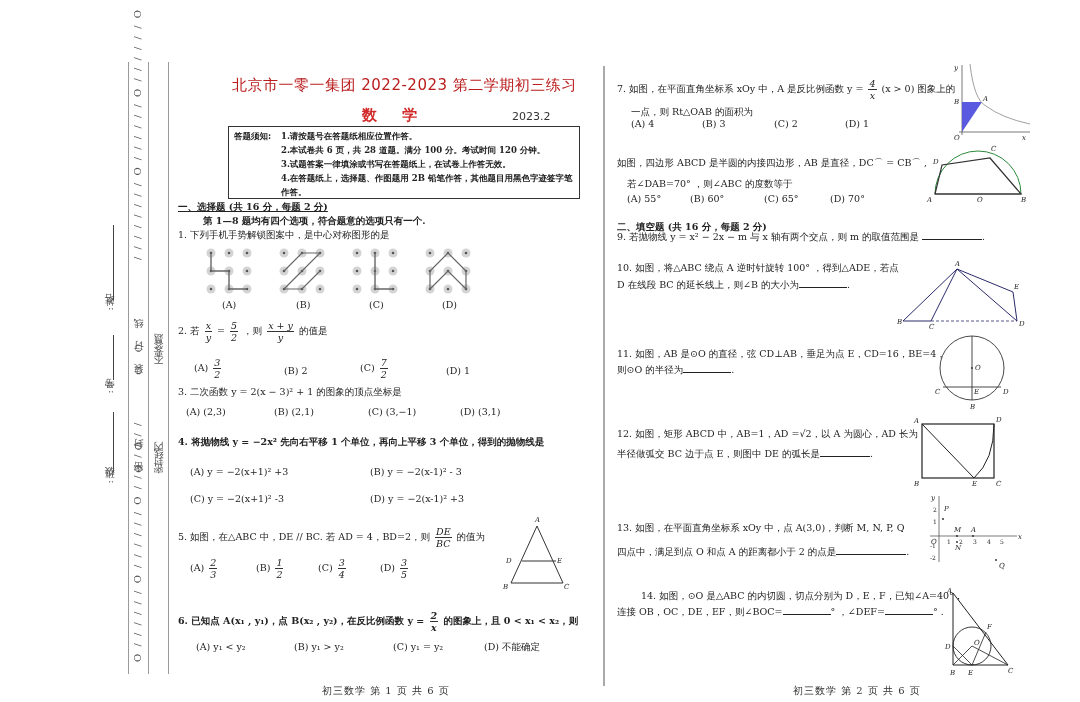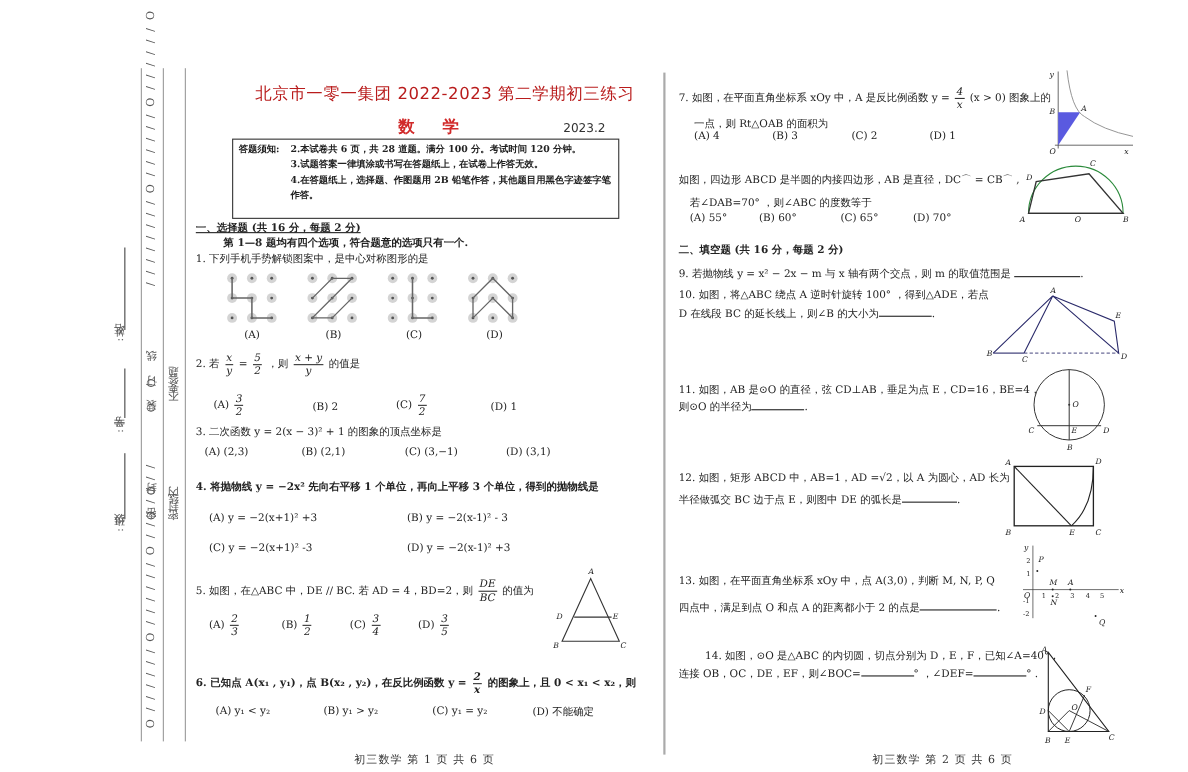--- a/index.html
+++ b/index.html
@@ -2,21 +2,21 @@
 <html><head>
 <meta charset="utf-8">
 <style>
   html,body{margin:0;padding:0;background:#fff;}
   body{width:1080px;height:702px;position:relative;overflow:hidden;font-family:"DejaVu Serif","Liberation Serif",serif;color:#222;font-size:10px;}
   .vline{position:absolute;width:1px;background:#9a9a9a;}
   .binding{position:absolute;writing-mode:vertical-rl;transform:rotate(180deg);font-size:10px;color:#555;letter-spacing:2px;white-space:nowrap;}
   .title{position:absolute;left:232px;top:76px;font-family:"DejaVu Sans","Liberation Sans",sans-serif;font-size:15px;color:#b91c1c;letter-spacing:0.5px;}
   .subject{position:absolute;left:362px;top:106px;font-size:15px;font-weight:bold;color:#d12a2a;letter-spacing:10px;}
   .date{position:absolute;left:512px;top:110px;font-family:"DejaVu Sans","Liberation Sans",sans-serif;font-size:11px;color:#333;}
-  .notice{position:absolute;left:211px;top:126px;width:350px;height:71px;border:1px solid #333;font-size:8.5px;font-weight:bold;line-height:14px;}
+  .notice{position:absolute;left:228px;top:126px;width:350px;height:71px;border:1px solid #333;font-size:8.5px;font-weight:bold;line-height:14px;}
   .notice .lbl{position:absolute;left:5px;top:2px;}
   .notice .items{position:absolute;left:52px;top:2px;right:4px;}
   .sec{position:absolute;font-size:9.5px;font-weight:bold;}
   .q{position:absolute;font-size:9.5px;white-space:nowrap;}
   .opt{position:absolute;font-size:9.5px;white-space:nowrap;}
   .frac{display:inline-block;vertical-align:middle;text-align:center;font-style:italic;line-height:11px;margin:0 2px;}
   .frac span{display:block;}
   .frac .num{border-bottom:1px solid #333;padding:0 1px;}
   .blank{display:inline-block;border-bottom:1px solid #222;width:60px;height:9px;vertical-align:baseline;}
   .footer{position:absolute;font-size:10px;color:#333;letter-spacing:1px;}
@@ -44,20 +44,21 @@
 <div class="vline" style="left:113px;top:412px;height:60px;background:#444;"></div>
 <div class="binding" style="left:103px;top:478px;">班级:</div>
 
 <div class="title">北京市一零一集团 2022-2023 第二学期初三练习</div>
 <div class="subject">数 学</div>
 <div class="date">2023.2</div>
 
 <div class="notice">
   <div class="lbl">答题须知:</div>
   <div class="items">
+    <div>1.请按题号在答题纸相应位置作答。</div>
     <div>2.本试卷共 6 页，共 28 道题。满分 100 分。考试时间 120 分钟。</div>
     <div>3.试题答案一律填涂或书写在答题纸上，在试卷上作答无效。</div>
     <div>4.在答题纸上，选择题、作图题用 2B 铅笔作答，其他题目用黑色字迹签字笔作答。</div>
   </div>
 </div>
 
 <div class="sec" style="left:178px;top:201px;text-decoration:underline;">一、选择题 (共 16 分，每题 2 分)</div>
 <div class="sec" style="left:203px;top:215px;">第 1—8 题均有四个选项，符合题意的选项只有一个.</div>
 
 <div class="q" style="left:178px;top:229px;">
@@ -211,21 +212,21 @@
   <line x1="10" y1="54" x2="96" y2="54" stroke="#333" stroke-width="1.2"></line>
   <text class="figlbl" x="66" y="11">C</text>
     <text class="figlbl" x="8" y="24">D</text>
   <text class="figlbl" x="2" y="62">A</text>
     <text class="figlbl" x="52" y="62">O</text>
     <text class="figlbl" x="96" y="62">B</text>
 </svg>
 
 <div class="sec" style="left:617px;top:221px;">二、填空题 (共 16 分，每题 2 分)</div>
 
-<div class="q" style="left:617px;top:242px;">
+<div class="q" style="left:617px;top:230px;">
   <span>9.</span>
   <span>若抛物线 y = x² − 2x − m 与 x 轴有两个交点，则 m 的取值范围是</span>
   <span class="blank"></span><span>.</span>
 </div>
 
 <div class="q" style="left:617px;top:262px;">
   <span>10.</span> <span>如图，将△ABC 绕点 A 逆时针旋转 100° ，得到△ADE，若点</span>
 </div>
 <div class="q" style="left:617px;top:278px;">
   <span>D 在线段 BC 的延长线上，则∠B 的大小为</span><span class="blank" style="width:48px;"></span><span>.</span>

